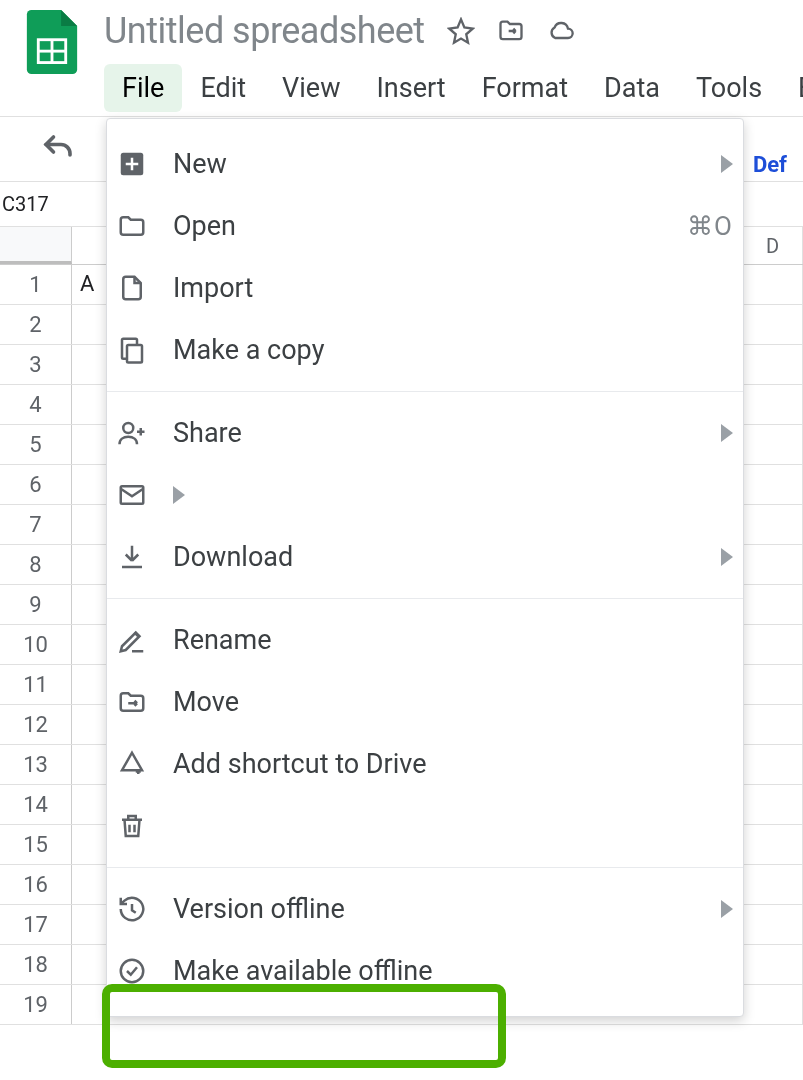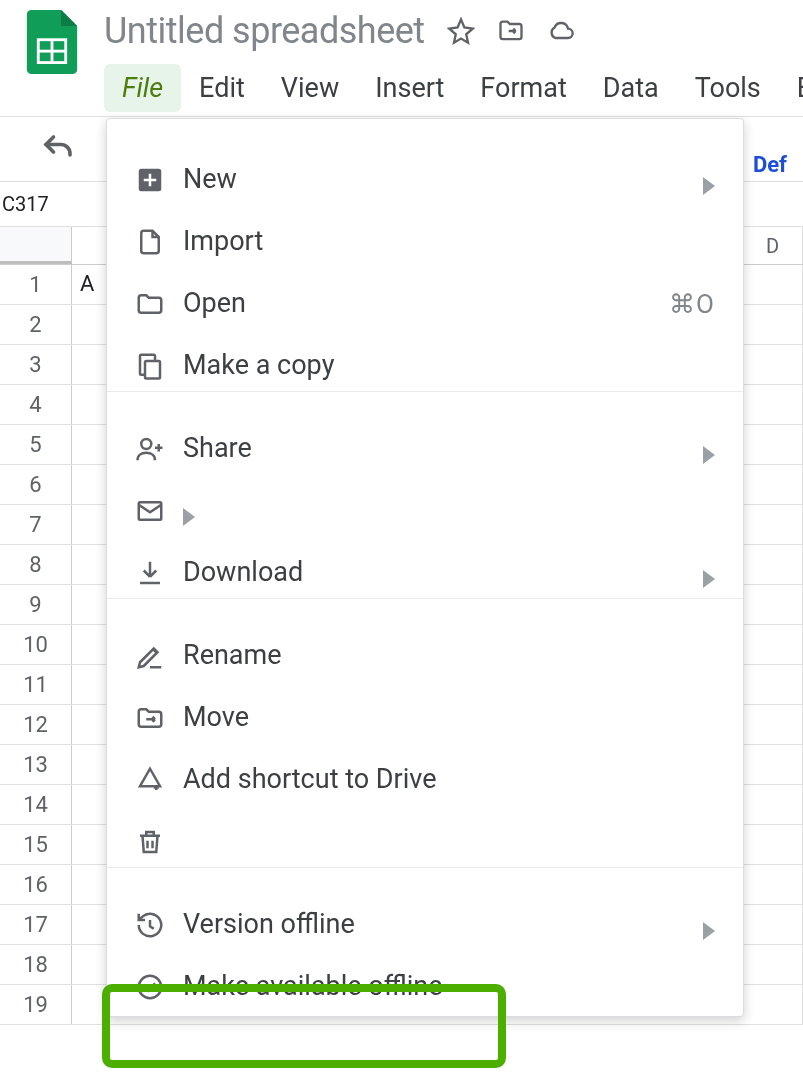--- a/index.html
+++ b/index.html
@@ -49,22 +49,21 @@
   }
   .menu-item {
     font-size: 27px;
     color: #3c4043;
     padding: 8px 18px;
     cursor: pointer;
     border-radius: 6px;
   }
   .menu-item.active {
     background: #e6f4ea;
-    color: #4d7c0f;
-    font-style: italic;
+    color: #000000;
   }
   .divider-h {
     border-top: 1px solid #e0e0e0;
     margin-top: 4px;
   }
   .toolbar-row {
     display:flex;
     align-items:center;
     padding: 14px 0 14px 40px;
   }
@@ -145,25 +144,25 @@
     width: 638px;
     background: #fff;
     border: 1px solid #dadce0;
     border-radius: 4px;
     box-shadow: 0 4px 12px rgba(0,0,0,0.18);
     padding: 14px 0;
     z-index: 100;
   }
   .dd-item {
     display:flex;
-    align-items:flex-end;
+    align-items:center;
     height: 62px;
-    padding: 0 28px;
+    padding: 0 10px;
     cursor:pointer;
-    gap: 18px;
+    gap: 26px;
   }
   .dd-icon {
     width: 30px; height:30px;
     color:#5f6368;
     display:flex; align-items:center; justify-content:center;
     flex-shrink:0;
   }
   .dd-icon svg { width:100%; height:100%; }
   .dd-label {
     font-size: 27px;
@@ -354,34 +353,34 @@
           <rect x="3" y="3" width="18" height="18" rx="2" fill="#5f6368"></rect>
           <path d="M12 7v10M7 12h10" stroke="#fff" stroke-width="2"></path>
         </svg>
       </span>
     <span class="dd-label">New</span>
     <span class="dd-submenu-arrow"></span>
   </div>
   <div class="dd-item">
     <span class="dd-icon">
         <svg viewBox="0 0 24 24" fill="none" stroke="currentColor" stroke-width="2">
+          <path d="M3 7a2 2 0 0 1 2-2h4l2 2h8a2 2 0 0 1 2 2v8a2 2 0 0 1-2 2H5a2 2 0 0 1-2-2z"></path>
+        </svg>
+      </span>
+    <span class="dd-label">Open</span>
+    <span class="dd-shortcut">⌘O</span>
+  </div>
+  <div class="dd-item">
+    <span class="dd-icon">
+        <svg viewBox="0 0 24 24" fill="none" stroke="currentColor" stroke-width="2">
           <path d="M14 3H7a2 2 0 0 0-2 2v14a2 2 0 0 0 2 2h10a2 2 0 0 0 2-2V8z"></path>
           <path d="M14 3v5h5"></path>
         </svg>
       </span>
     <span class="dd-label">Import</span>
-  </div>
-  <div class="dd-item">
-    <span class="dd-icon">
-        <svg viewBox="0 0 24 24" fill="none" stroke="currentColor" stroke-width="2">
-          <path d="M3 7a2 2 0 0 1 2-2h4l2 2h8a2 2 0 0 1 2 2v8a2 2 0 0 1-2 2H5a2 2 0 0 1-2-2z"></path>
-        </svg>
-      </span>
-    <span class="dd-label">Open</span>
-    <span class="dd-shortcut">⌘O</span>
   </div>
   <div class="dd-item">
     <span class="dd-icon">
         <svg viewBox="0 0 24 24" fill="none" stroke="currentColor" stroke-width="2">
           <rect x="8" y="8" width="12" height="14" rx="1"></rect>
           <path d="M16 8V4a1 1 0 0 0-1-1H5a1 1 0 0 0-1 1v14a1 1 0 0 0 1 1h3"></path>
         </svg>
       </span>
     <span class="dd-label">Make a copy</span>
   </div>

